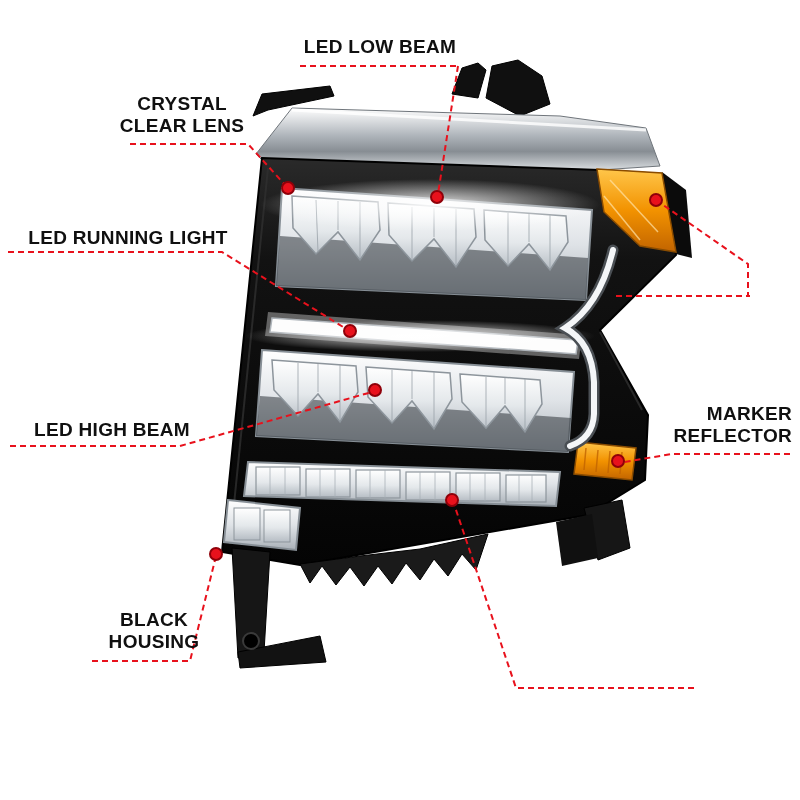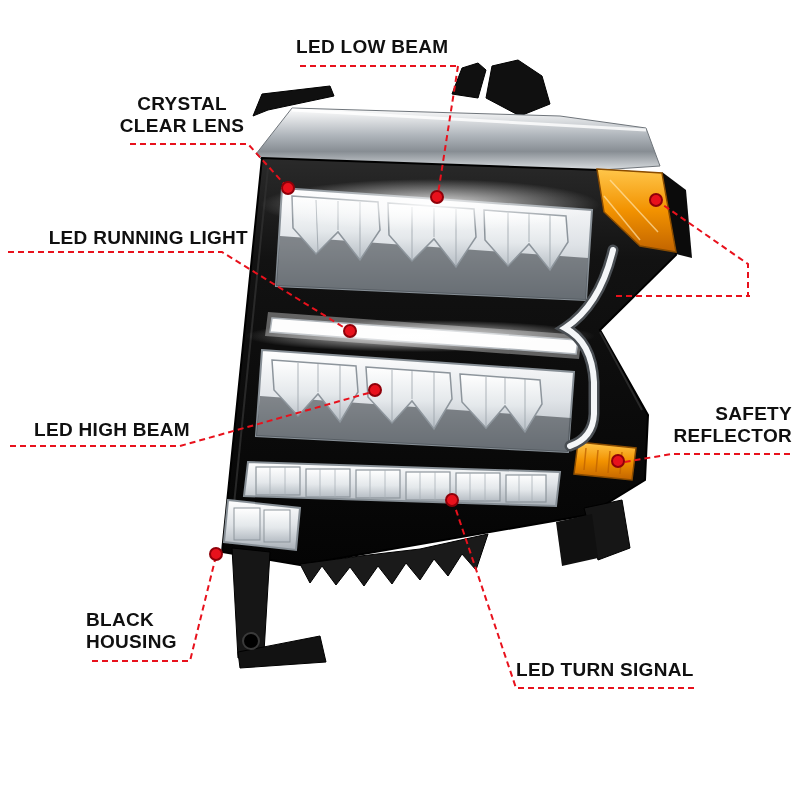--- a/index.html
+++ b/index.html
@@ -3,27 +3,27 @@
 <meta charset="utf-8">
 <style>
   *{margin:0;padding:0;box-sizing:border-box}
   html,body{width:800px;height:800px;background:#ffffff;overflow:hidden;
     font-family:"Liberation Sans",sans-serif}
   .stage{position:relative;width:800px;height:800px;background:#ffffff}
   .stage > svg{position:absolute;left:0;top:0}
   .lbl{position:absolute;font-weight:700;font-size:19px;line-height:22px;
     color:#101010;letter-spacing:.3px;white-space:pre-line;
     font-family:"Liberation Sans",sans-serif}
-  #lbl-low-beam{left:296px;top:36px;width:168px;}
+  #lbl-low-beam{left:296px;top:36px;width:168px;text-align:center}
   #lbl-clear-lens{left:116px;top:93px;width:132px;text-align:center}
-  #lbl-running-light{left:8px;top:227px;width:240px;text-align:right}
+  #lbl-running-light{left:8px;top:227px;width:240px;text-align:center}
   #lbl-side-marker{left:610px;top:300px;width:142px;text-align:center}
   #lbl-high-beam{left:10px;top:419px;width:180px;text-align:right}
   #lbl-safety-reflector{left:658px;top:403px;width:134px;text-align:right}
-  #lbl-black-housing{left:86px;top:609px;width:108px;text-align:left}
+  #lbl-black-housing{left:100px;top:609px;width:108px;text-align:center}
   #lbl-turn-signal{left:516px;top:659px;width:190px;text-align:left}
 </style>
 </head>
 <body>
 
 <div class="stage">
 
   <svg viewBox="0 0 800 800" width="800" height="800">
     <defs>
       <linearGradient id="gChrome" x1="0" y1="0" x2="0" y2="1">
@@ -175,19 +175,18 @@
       <circle cx="216" cy="554" r="6"></circle>
       <circle cx="452" cy="500" r="6"></circle>
     </g>
   </svg>
 
   <div class="lbl" id="lbl-low-beam">LED LOW BEAM</div>
   <div class="lbl" id="lbl-clear-lens">CRYSTAL
 CLEAR LENS</div>
   <div class="lbl" id="lbl-running-light">LED RUNNING LIGHT</div>
   <div class="lbl" id="lbl-high-beam">LED HIGH BEAM</div>
-  <div class="lbl" id="lbl-safety-reflector">SAFETY
+  <div class="lbl" id="lbl-safety-reflector">MARKER
 REFLECTOR</div>
   <div class="lbl" id="lbl-black-housing">BLACK
 HOUSING</div>
-  <div class="lbl" id="lbl-turn-signal">LED TURN SIGNAL</div>
 
 </div>
 
 </body></html>

